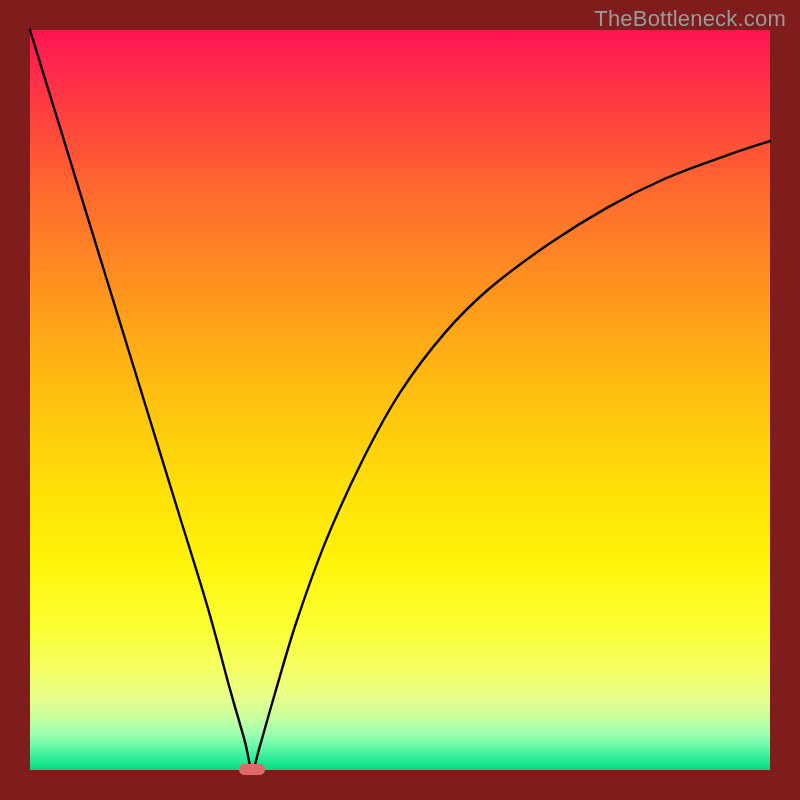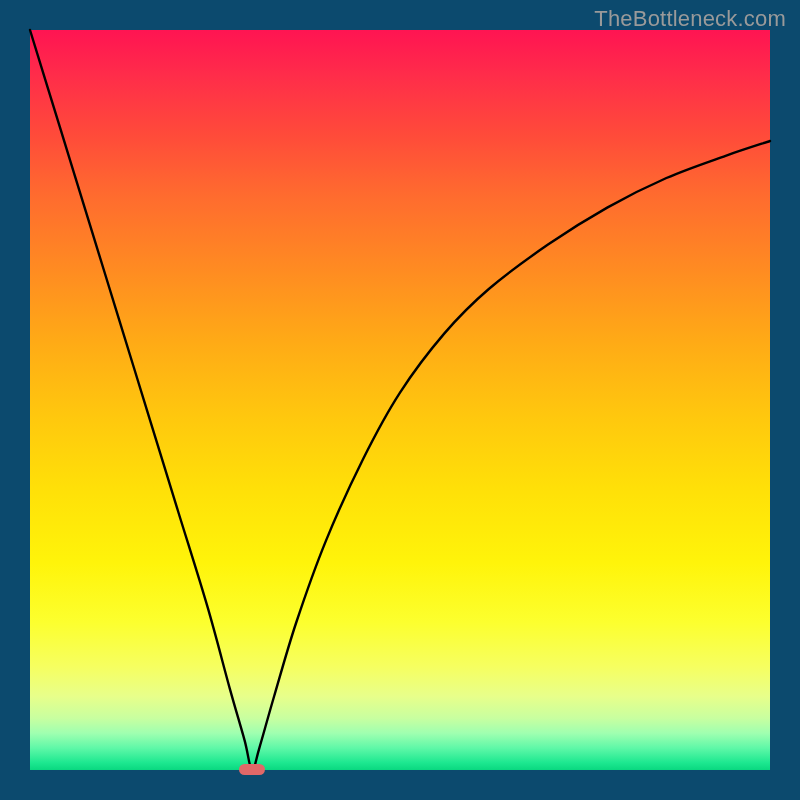--- a/index.html
+++ b/index.html
@@ -9,21 +9,21 @@
     height: 800px;
     background: #000;
     overflow: hidden;
   }
   .frame {
     position: absolute;
     top: 0;
     left: 0;
     width: 800px;
     height: 800px;
-    background: #0c4a6e;
+    background: #7f1d1d;
   }
   .plot {
     position: absolute;
     left: 30px;
     top: 30px;
     width: 740px;
     height: 740px;
     background: linear-gradient(to bottom,
       #ff1452 0%,
       #ff2c4a 6%,

